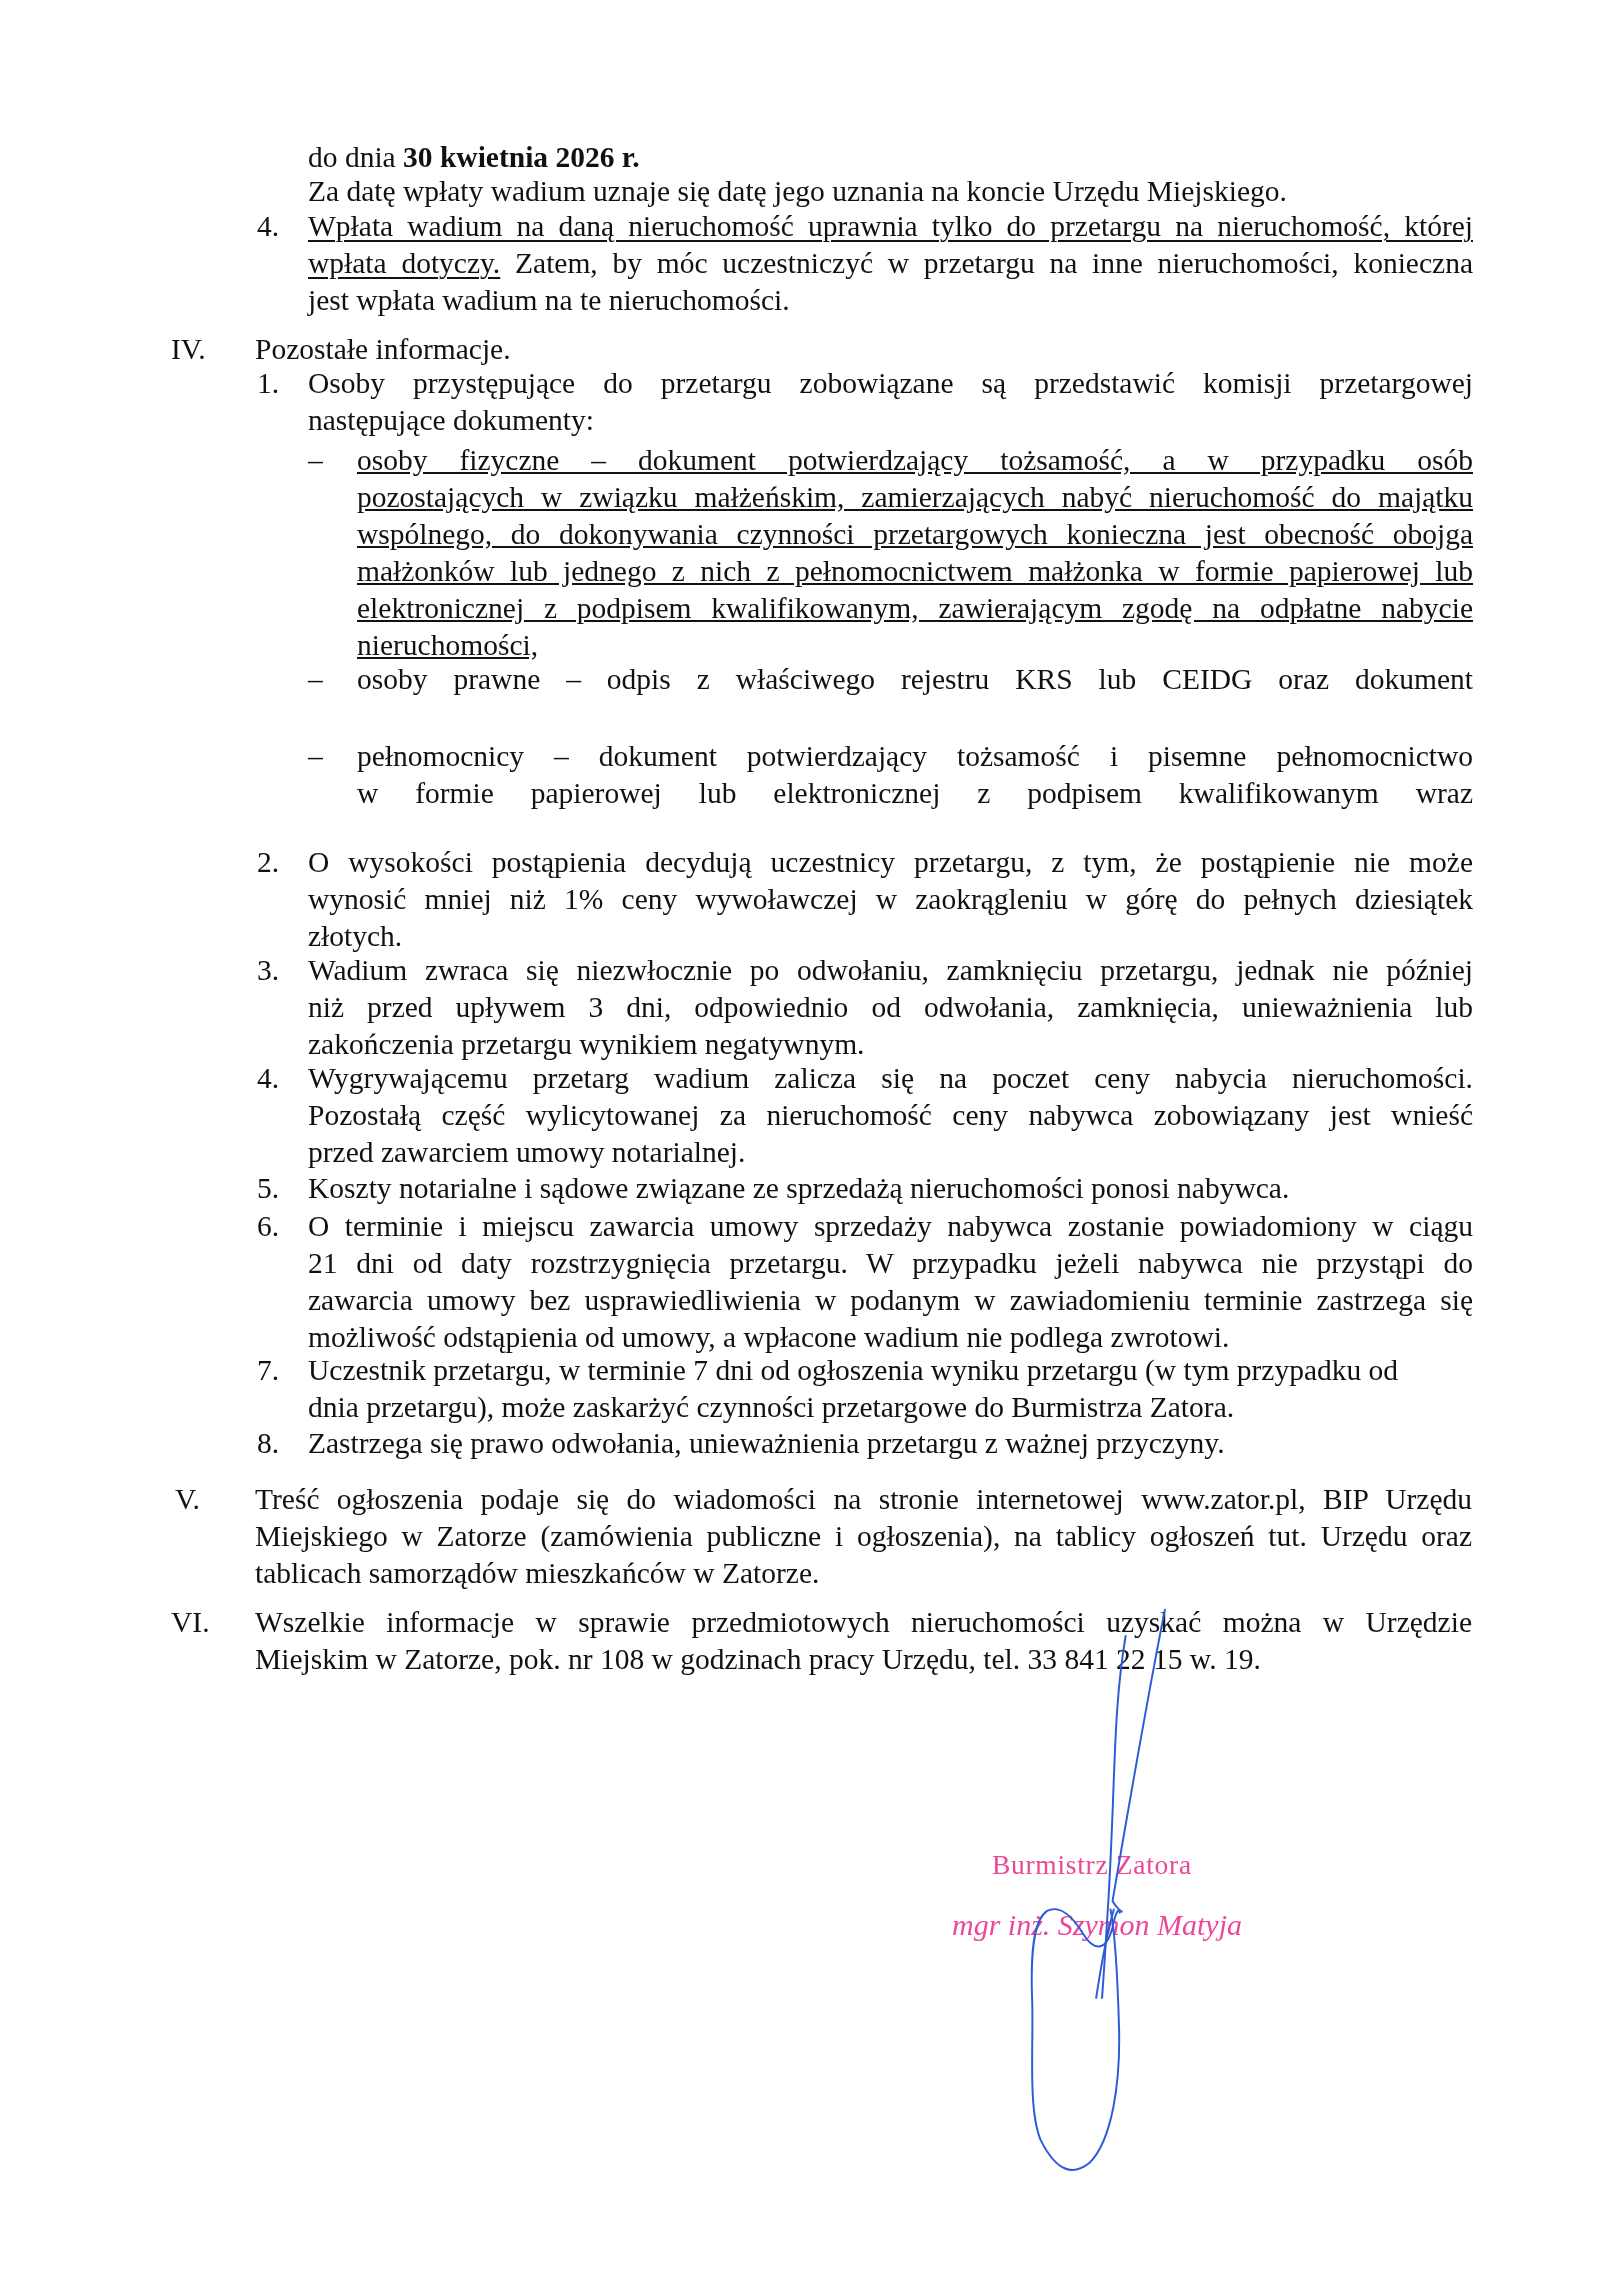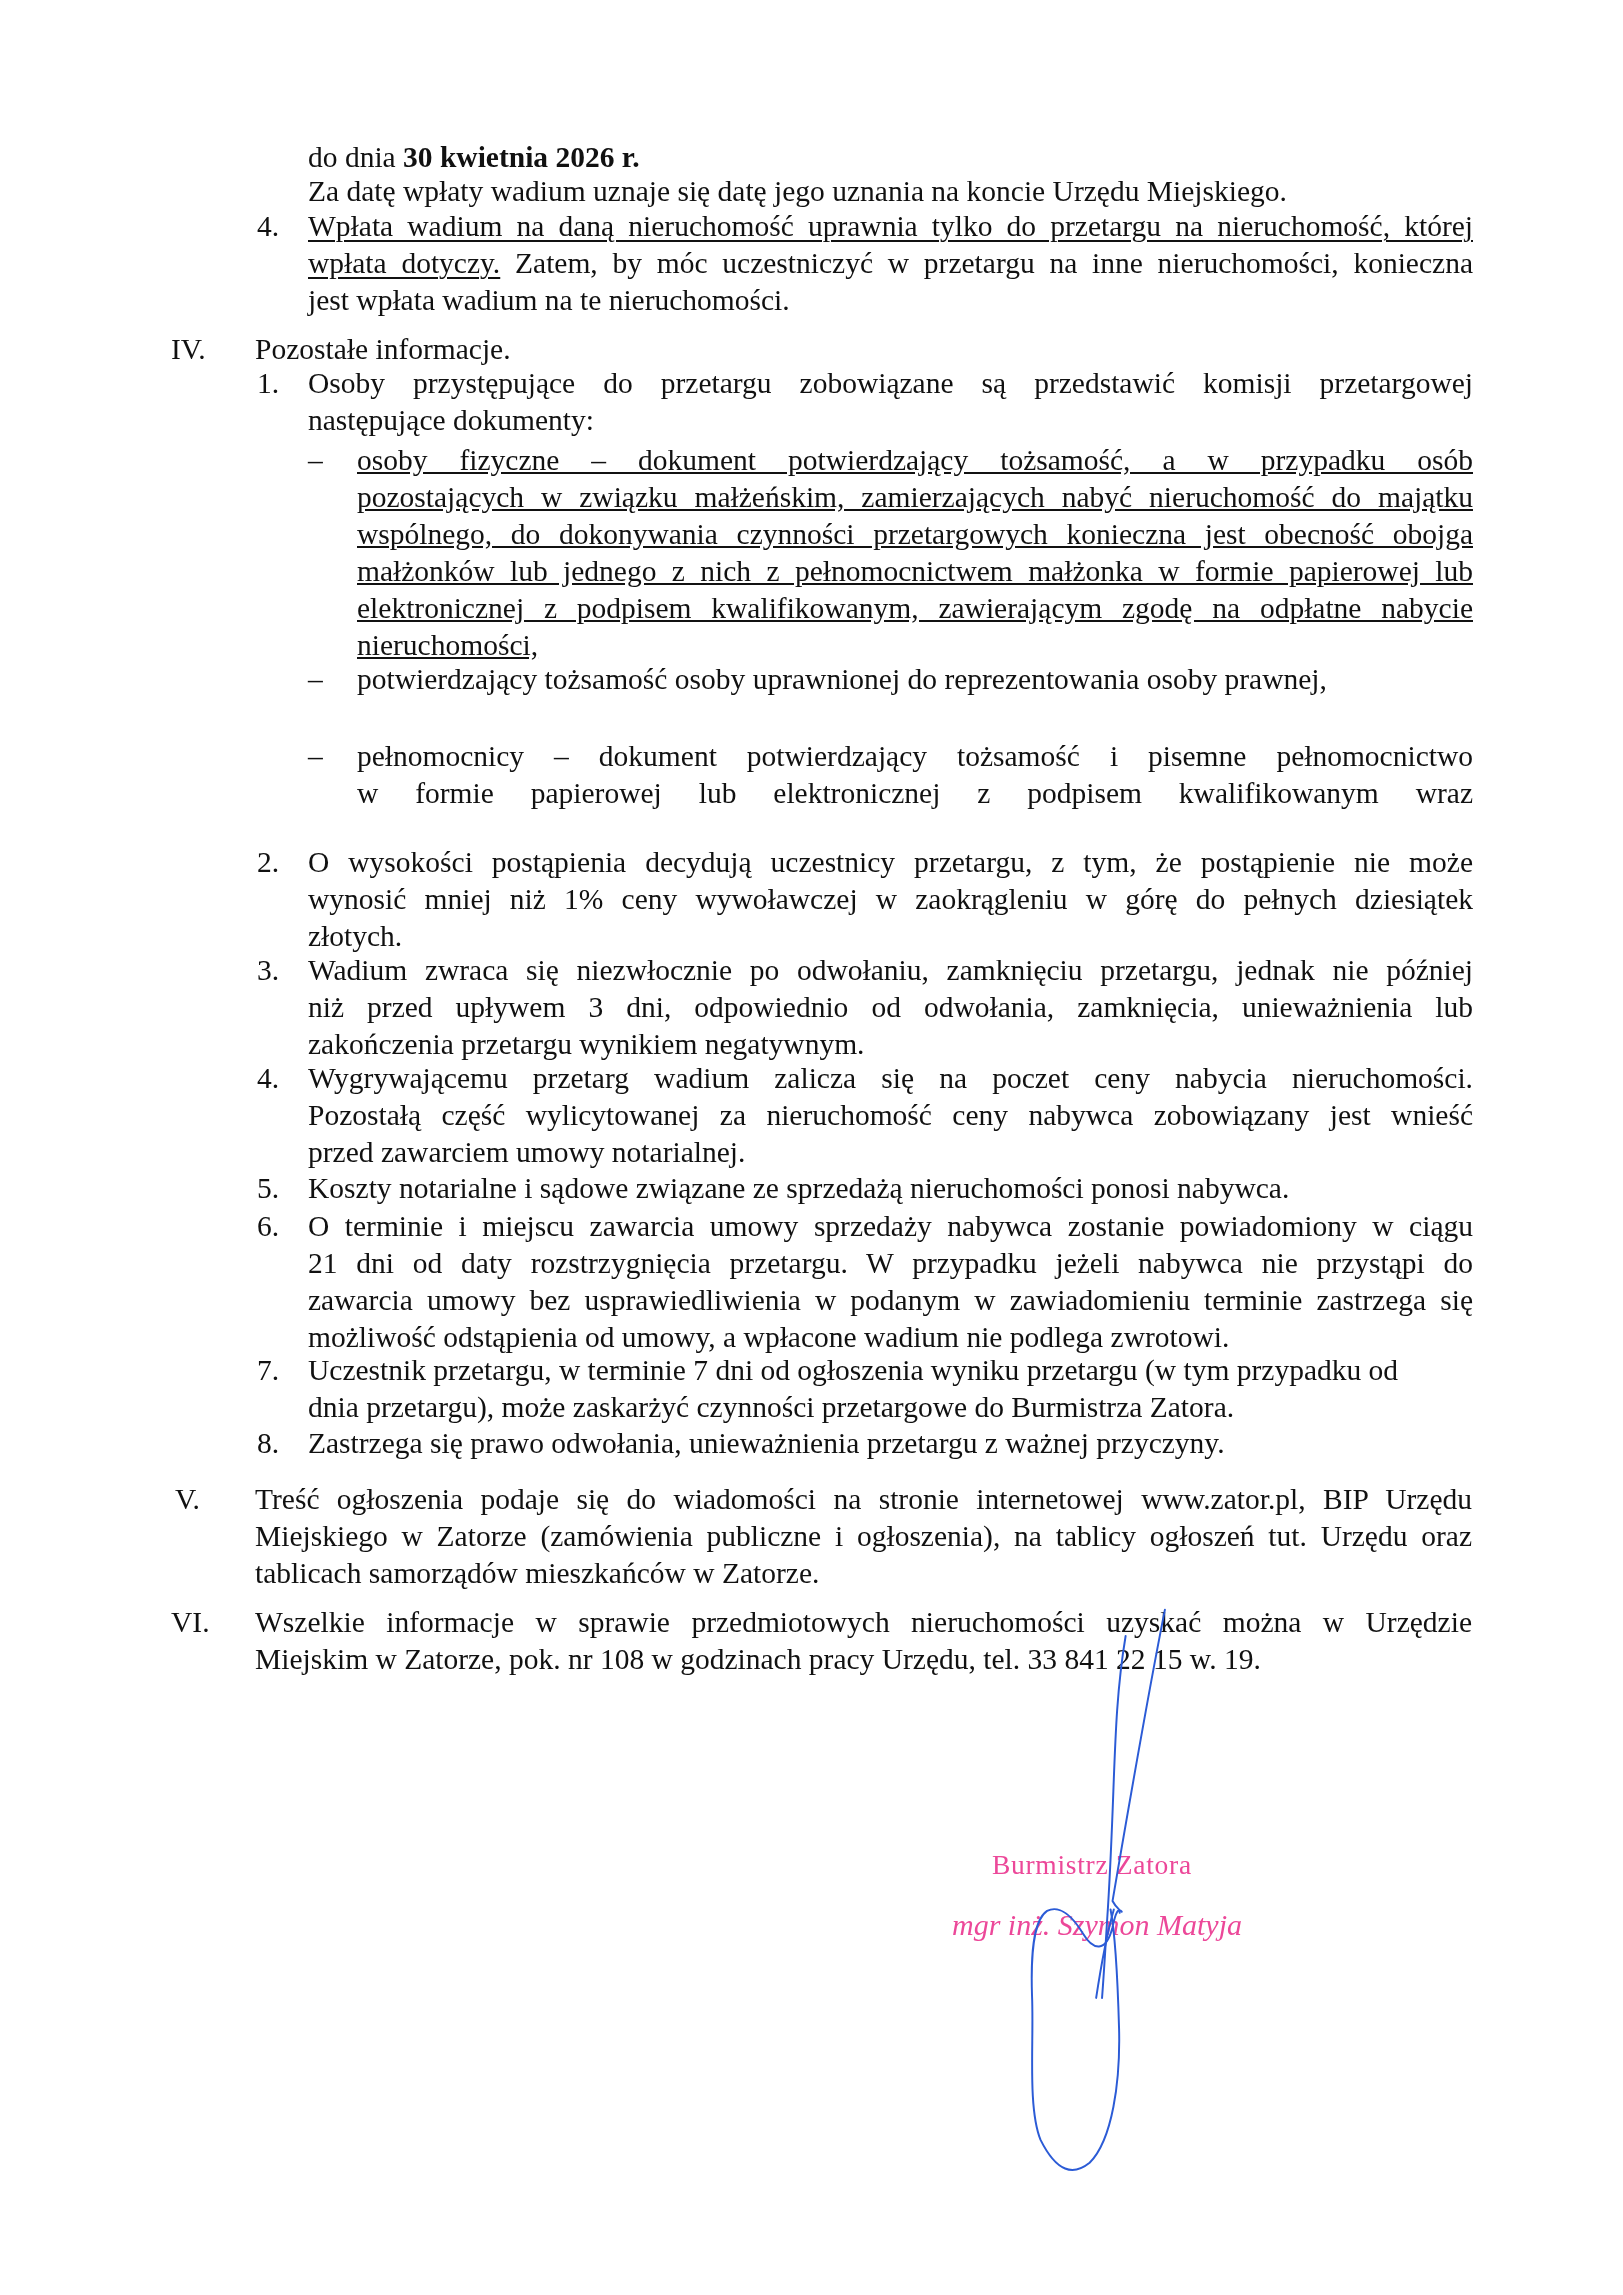--- a/index.html
+++ b/index.html
@@ -53,21 +53,21 @@
     <span class="jline">osoby fizyczne – dokument potwierdzający tożsamość, a w przypadku osób</span>
     <span class="jline">pozostających w związku małżeńskim, zamierzających nabyć nieruchomość do majątku</span>
     <span class="jline">wspólnego, do dokonywania czynności przetargowych konieczna jest obecność obojga</span>
     <span class="jline">małżonków lub jednego z nich z pełnomocnictwem małżonka w formie papierowej lub</span>
     <span class="jline">elektronicznej z podpisem kwalifikowanym, zawierającym zgodę na odpłatne nabycie</span>
     <span class="line">nieruchomości,</span>
   </div>
 
   <div class="dash" style="top:661px;">–</div>
   <div class="block" style="left:357px; top:661px; width:1116px;">
-    <span class="line">potwierdzający tożsamość osoby uprawnionej do reprezentowania osoby prawnej,</span>
+    <span class="jline">osoby prawne – odpis z właściwego rejestru KRS lub CEIDG oraz dokument</span>
   </div>
 
   <div class="dash" style="top:738px;">–</div>
   <div class="block" style="left:357px; top:738px; width:1116px;">
     <span class="jline">pełnomocnicy – dokument potwierdzający tożsamość i pisemne pełnomocnictwo</span>
     <span class="jline">w formie papierowej lub elektronicznej z podpisem kwalifikowanym wraz</span>
   </div>
 
   <div class="num" style="left:257px; top:844px;">2.</div>
   <div class="block" style="left:308px; top:844px; width:1165px;">

